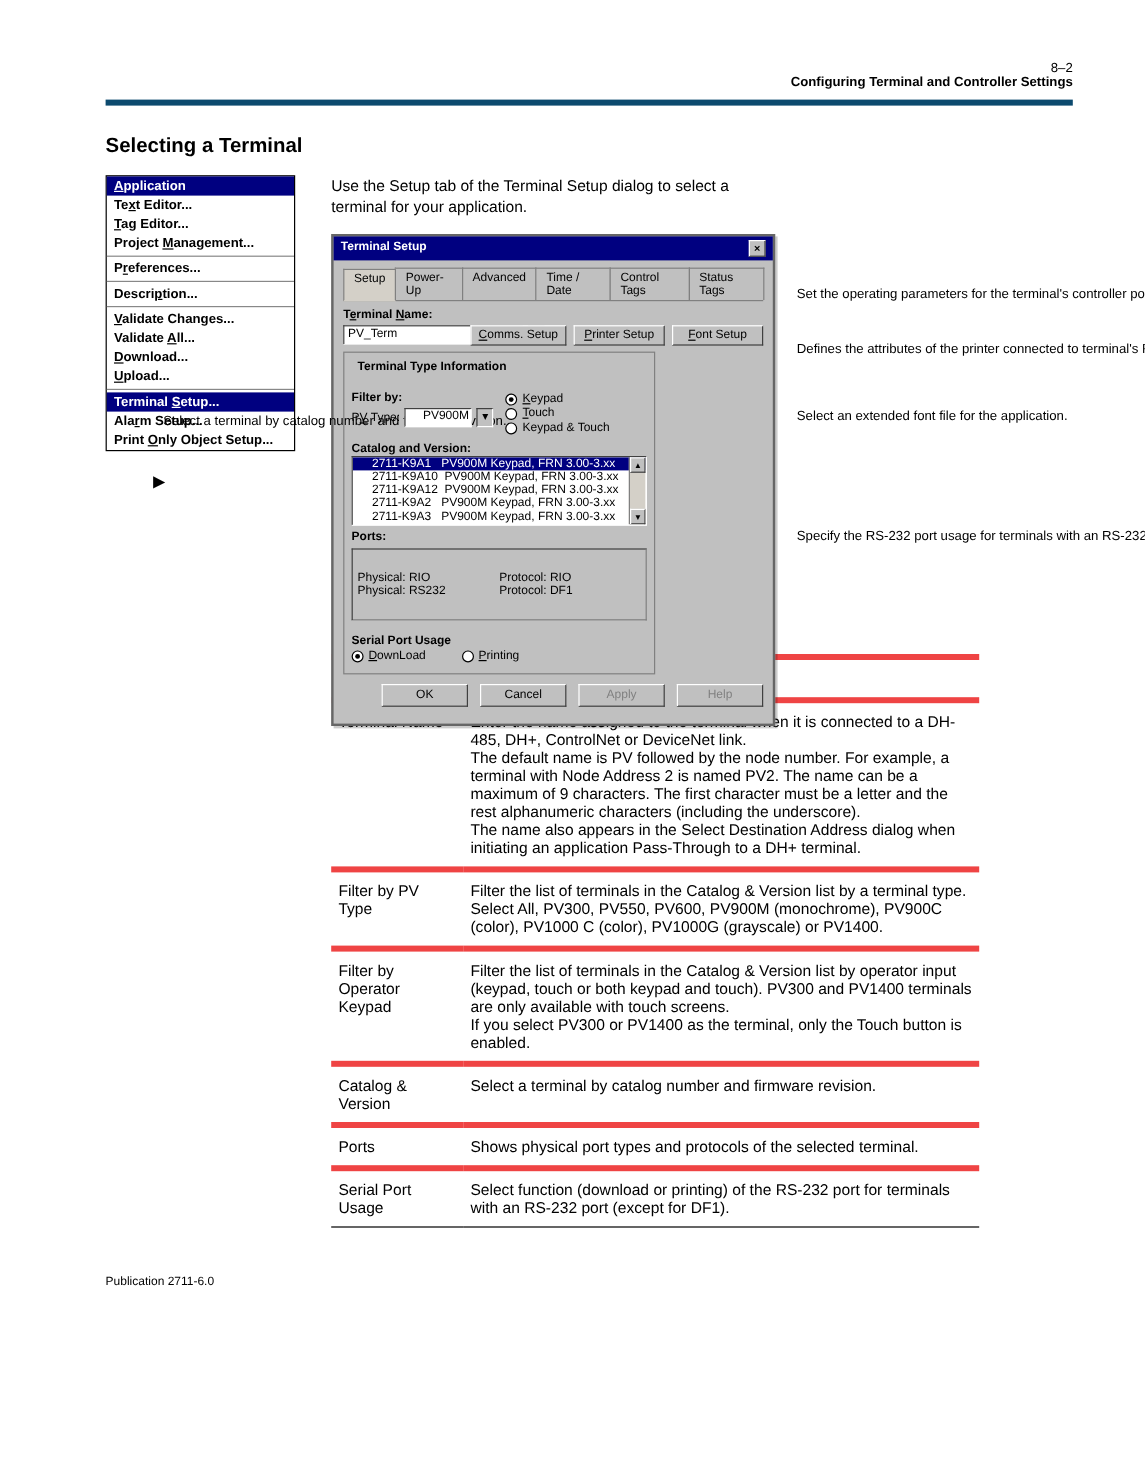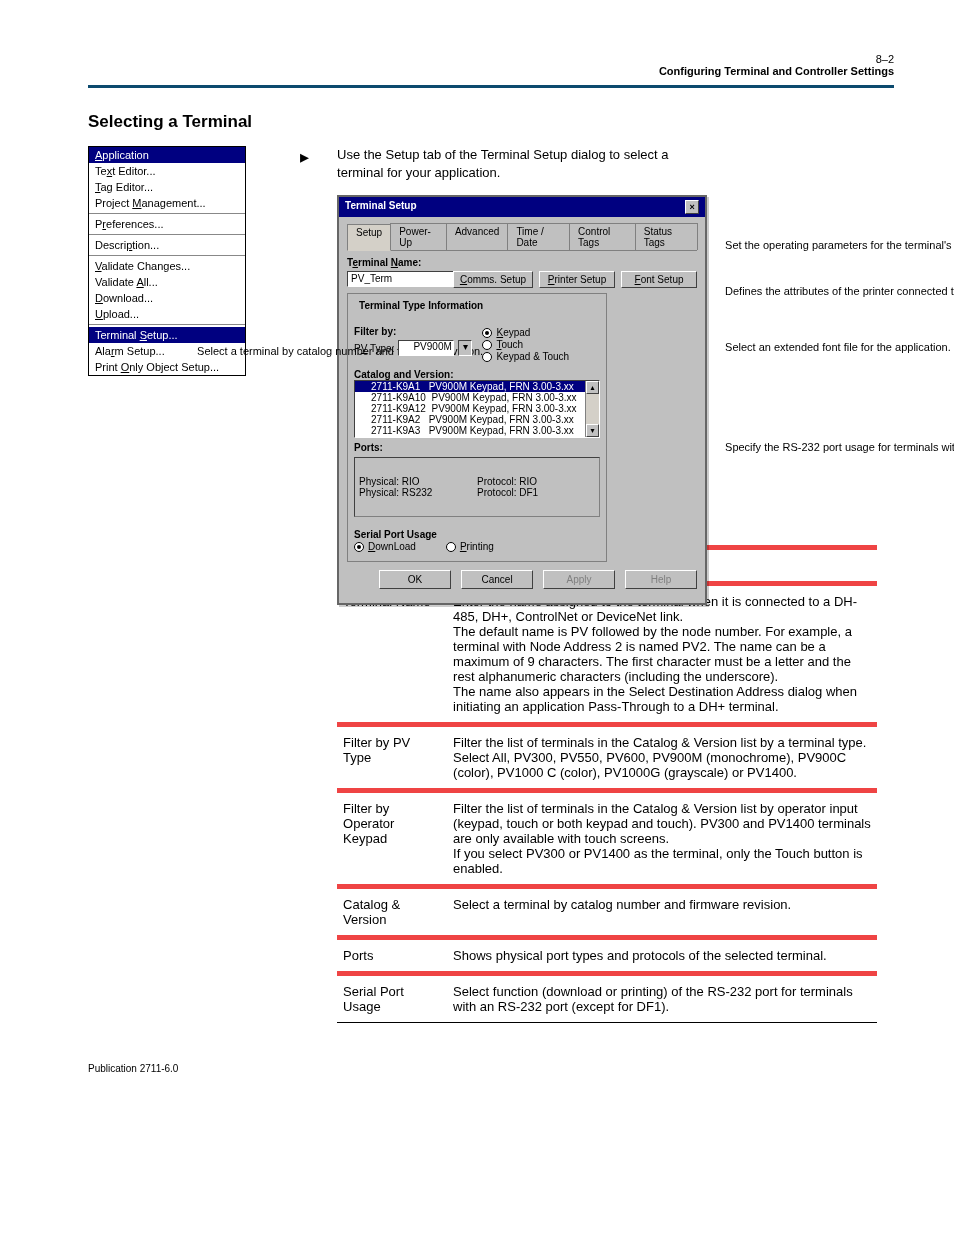--- a/index.html
+++ b/index.html
@@ -4,27 +4,27 @@
 <style>
   * { box-sizing: border-box; margin: 0; padding: 0; }
   body {
     font-family: Arial, Helvetica, sans-serif;
     font-size: 13px;
     color: #000;
     background: #fff;
     width: 954px;
   }
   .page { padding: 40px 60px 30px 88px; }
-  .hdr { position: relative; height: 48px; border-bottom: 3px solid #0c4a6e; margin-bottom: 24px; }
+  .hdr { position: relative; height: 48px; border-bottom: 5px solid #0c4a6e; margin-bottom: 24px; }
   .hdr-right { position: absolute; right: 0; bottom: 8px; text-align: right; font-size: 11px; }
   .hdr-right .chap-title { font-weight: bold; }
   .hdr-page { font-size: 11px; }
   .section-title { font-size: 17px; font-weight: bold; margin: 6px 0 14px 0; }
   .columns { display: flex; align-items: flex-start; gap: 28px; }
-  .col-left { flex: 0 0 160px; display:flex; flex-direction:row; gap:14px;}
+  .col-left { flex: 0 0 160px; display:flex; flex-direction:column; gap:14px;font-weight:bold;}
   .col-right { flex: 1; }
   .intro { font-size: 13px; line-height: 1.35; margin-bottom: 14px; max-width: 380px;}
   
   .menu { border: 1px solid #000; background: #fff; font-family: "Tahoma","MS Sans Serif",sans-serif; font-size: 11px; width:158px;}
   .menu-title { background: #000080; color:#fff; padding: 2px 6px; }
   .menu-sep { border-top: 1px solid #888; margin: 2px 0; }
   .menu-item { padding: 2px 6px; color:#000; }
   .menu-item.hi { background:#000080; color:#fff; }
   .u { text-decoration: underline; }
   

